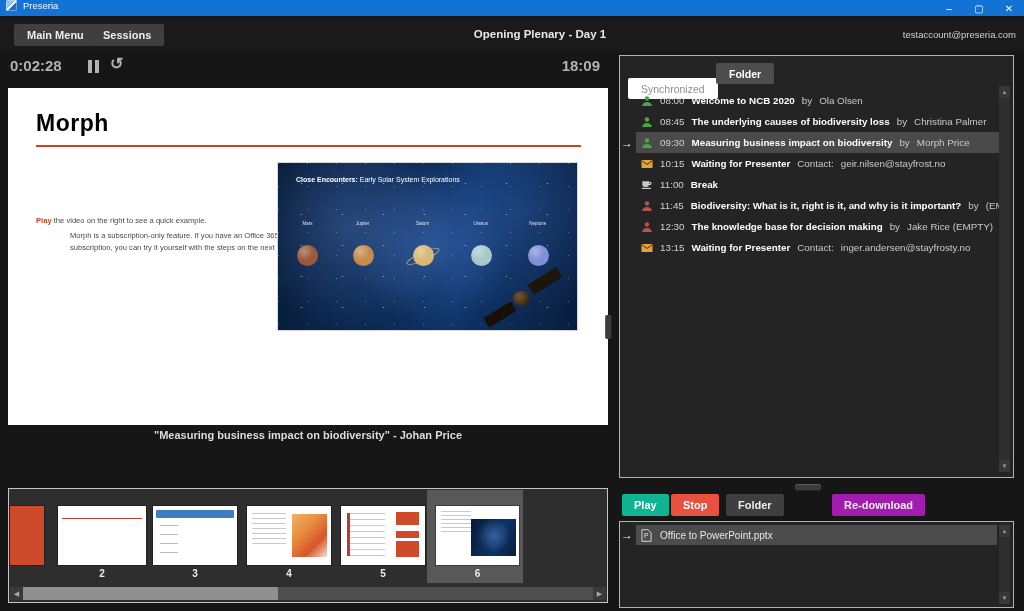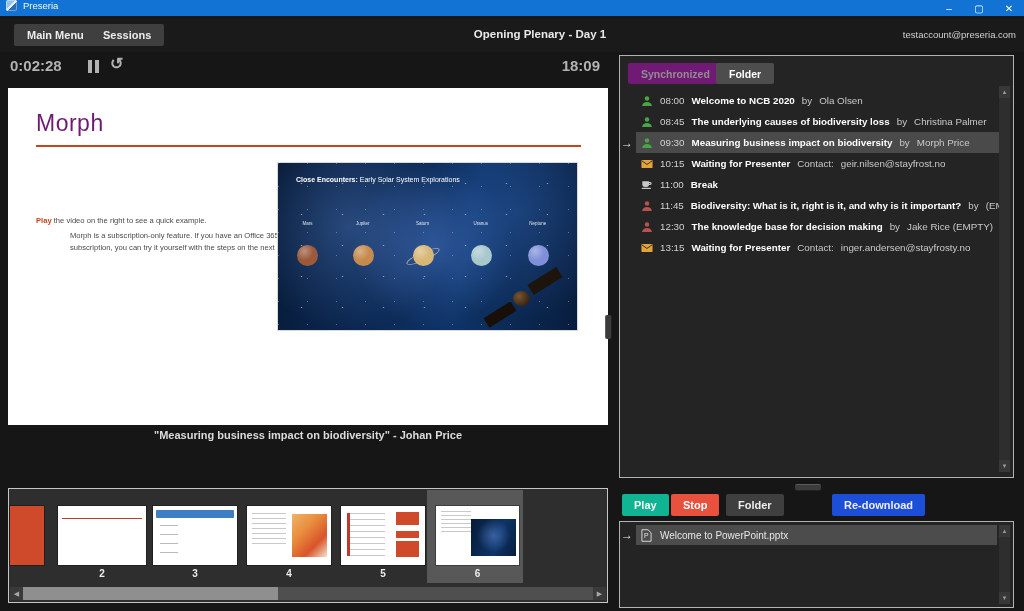--- a/index.html
+++ b/index.html
@@ -29,22 +29,22 @@
 
   
   .timer-elapsed { left:10px; top:57px; color:#b2b2b2; font-size:15px; font-weight:bold; }
   .pause-btn { left:88px; top:60px; width:12px; height:13px; display:flex; gap:3px; }
   .pause-btn i { display:block; width:4px; height:13px; background:#b2b2b2; }
   .reset-btn { left:110px; top:54px; color:#b2b2b2; font-size:16px; font-weight:bold; }
   .clock { right:424px; top:57px; color:#b2b2b2; font-size:15px; font-weight:bold; }
 
   
   .slide { left:8px; top:88px; width:600px; height:337px; background:#fff; color:#4a4a4a; }
-  .slide h1 { position:absolute; left:28px; top:22px; font-size:23px; font-weight:400;
-    color:#701a75; letter-spacing:.5px; }
+  .slide h1 { position:absolute; left:28px; top:22px; font-size:23px; font-weight:700;
+    color:#000000; letter-spacing:.5px; }
   .slide .rule { position:absolute; left:28px; top:57px; width:545px; height:2px; background:var(--accent-orange,#c8441f); }
   .slide p { position:absolute; left:28px; width:240px; font-size:7.6px; line-height:1.55; color:#4a4a4a; }
   .p1 { top:70px; } .p2 { top:127px; } .p3 { top:142px;margin-left:34px; }
   .play-accent { color:var(--accent-orange,#c8441f); font-weight:bold; }
 
   .video { position:absolute; left:270px; top:75px; width:299px; height:167px;
     background:
       radial-gradient(circle at 24% 38%, rgba(110,160,245,.30), transparent 42%),
       radial-gradient(circle at 52% 50%, rgba(90,140,230,.35), transparent 46%),
       radial-gradient(circle at 80% 30%, rgba(70,125,215,.28), transparent 40%),
@@ -105,21 +105,21 @@
   .hscroll .arrow { position:absolute; top:0; width:13px; height:13px; background:#3a3a3a;
     color:#a8a8a8; font-size:7px; line-height:13px; text-align:center; }
   .hscroll .a-left { left:0; } .hscroll .a-right { right:0; }
   .hscroll .hthumb { position:absolute; left:13px; top:0; width:255px; height:13px; background:#8f8f8f; }
 
   
   .sched-panel { left:619px; top:55px; width:395px; height:423px; background:#242424;
     border:1px solid #b2b2b2; }
   .tab { position:absolute; top:7px; height:21px; padding:0 13px; display:flex; align-items:center;
     font-size:10.5px; border-radius:2px; }
-  .tab-sync { left:8px; background:#701a75; color:#8f8f8f; font-weight:bold; }
+  .tab-sync { left:8px; background:#ffffff; color:#8f8f8f; font-weight:normal;margin-top:15px; }
   .tab-folder { left:96px; background:#4d4d4d; color:#fff; font-weight:bold; }
   .sched-list { position:absolute; left:0; top:34px; right:14px; bottom:4px; overflow:hidden; }
   .sched-row { position:relative; height:21px; margin-left:16px; display:flex; align-items:center;
     gap:7px; padding-left:5px; font-size:9.8px; color:#c9c9c9; white-space:nowrap; }
   .sched-row.current { background:#4a4a4a; }
   .cur-arrow { position:absolute; left:-15px; color:#e8e8e8; font-size:12px; font-weight:bold; }
   .s-icon { width:12px; height:12px; flex:0 0 12px; display:inline-flex; }
   .s-icon svg { width:12px; height:12px; }
   .s-icon.presenter-green { color:var(--presenter-ok,#4aa546); }
   .s-icon.presenter-red { color:var(--presenter-missing,#b8524e); }
@@ -134,21 +134,21 @@
   .vscroll .vthumb { position:absolute; left:0; top:12px; bottom:12px; width:11px; background:#2e2e2e; }
 
   
   .ctrl-btn { position:absolute; top:494px; height:22px; padding:0 12px; border:none; border-radius:2px;
     font-size:11px; font-weight:bold; color:#fff; display:flex; align-items:center;
     font-family:"Liberation Sans", sans-serif; }
   .btn-play { left:622px; background:var(--play,#10b392); }
   .btn-stop { left:671px; background:var(--stop,#e8513d); }
   .btn-folder { left:726px; background:#3f3f3f; color:#ededed; }
   .btn-add { left:784px; background:#3f3f3f; color:#ededed;margin-top:27px; }
-  .btn-redownload { left:832px; background:#1d4ed8; color:#ededed; }
+  .btn-redownload { left:832px; background:#a21caf; color:#ededed; }
   .files-panel { left:619px; top:521px; width:395px; height:87px; background:#242424;
     border:1px solid #b2b2b2; }
   .file-list { position:absolute; left:0; top:3px; right:16px; bottom:3px; overflow:hidden; }
   .file-row { position:relative; height:20px; margin-left:16px; display:flex; align-items:center;
     gap:8px; padding-left:5px; font-size:10px; color:#e6e6e6; }
   .file-row.current { background:#4c4c4c; }
   .f-icon { width:11px; height:13px; display:inline-flex; }
   .files-panel .vscroll { top:3px; bottom:3px; }
 </style>
 </head>
@@ -355,21 +355,21 @@
 <div class="abs files-panel">
   <div class="file-list" id="file-list">
       <div class="file-row current">
         <span class="cur-arrow">→</span>
         <span class="f-icon">
           <svg viewBox="0 0 12 14">
             <path d="M1 .7h6.6L11 4.1v9.2H1z" fill="none" stroke="#e2e2e2" stroke-width="1"></path>
             <text x="3.2" y="10.2" font-size="7.5" fill="#e2e2e2" font-family="sans-serif">P</text>
           </svg>
         </span>
-        <span>Welcome to PowerPoint.pptx</span>
+        <span>Office to PowerPoint.pptx</span>
       </div>
     </div>
   <div class="vscroll">
     <div class="arrow a-up">▲</div>
     <div class="vthumb"></div>
     <div class="arrow a-down">▼</div>
   </div>
 </div>
 
 </body></html>

